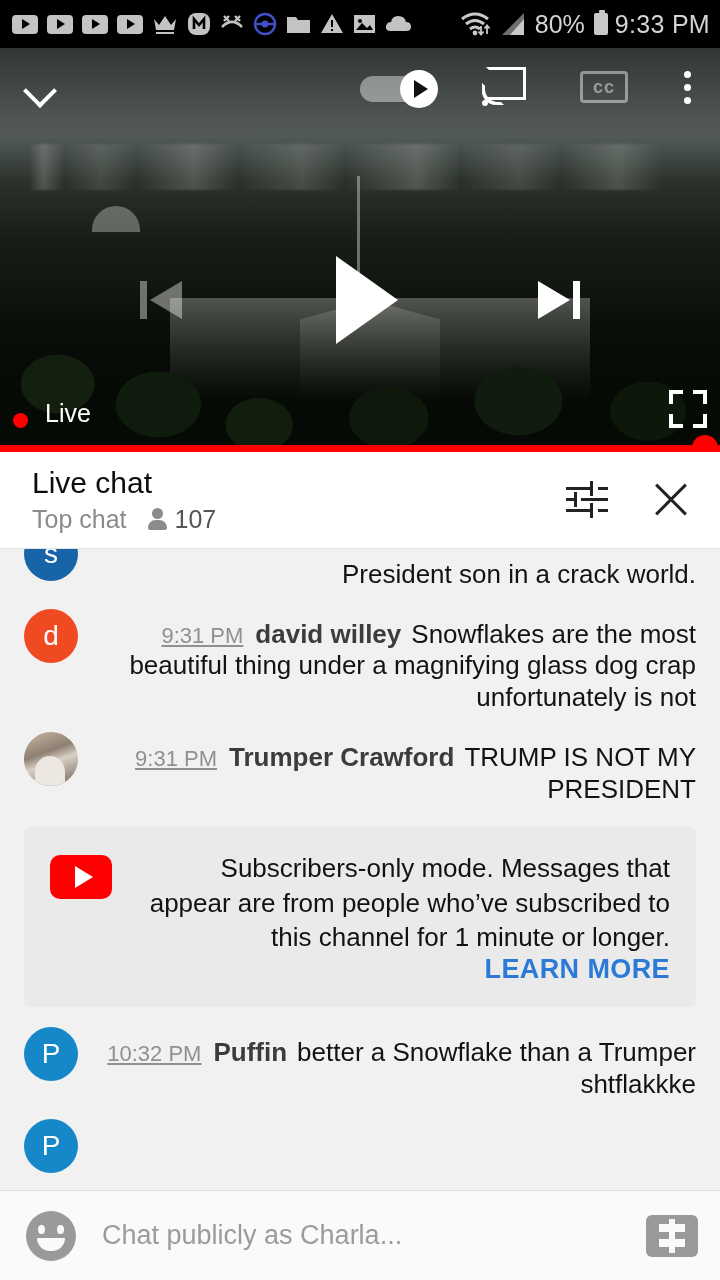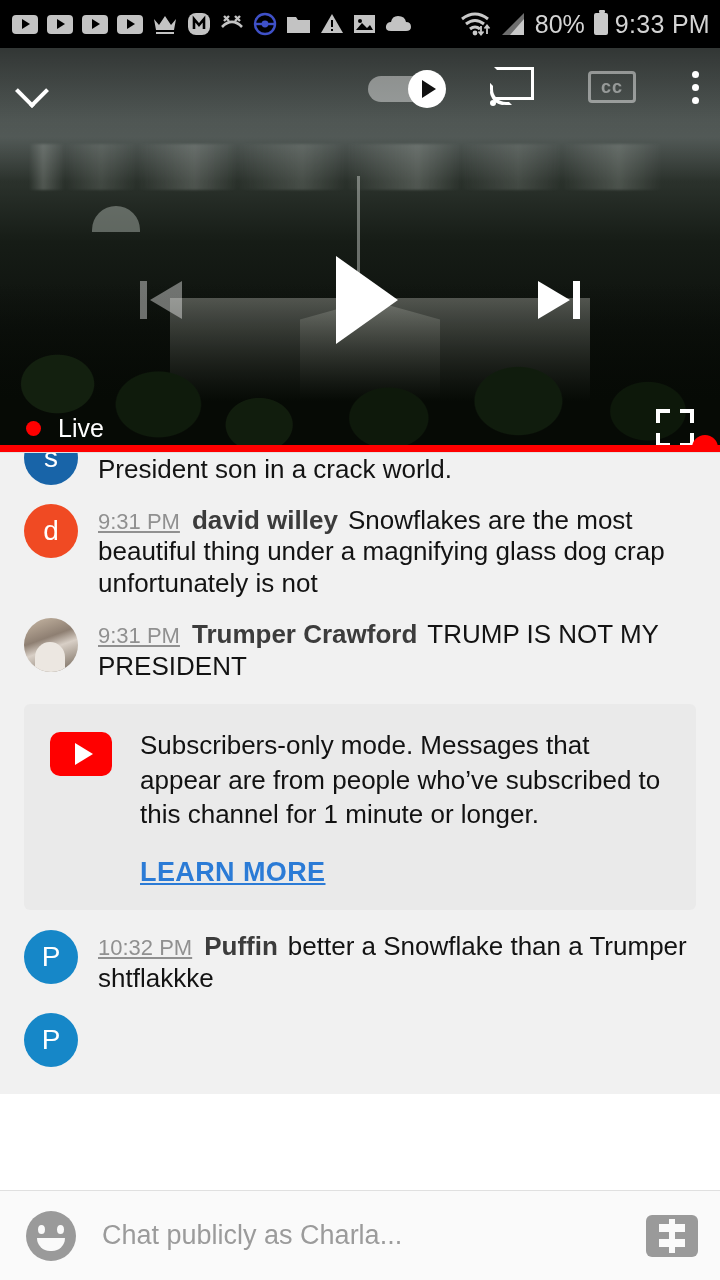--- a/index.html
+++ b/index.html
@@ -86,21 +86,21 @@
       radial-gradient(62px 48px at 90% 76%, #0d180a 60%, transparent 62%),
       linear-gradient(to bottom, transparent 0%, #060a05 70%);
   }
   .mast {
     position: absolute; left: 357px; top: 128px; width: 3px; height: 122px;
     background: rgba(210,214,210,.45);
   }
 
   .top-controls {
     position: absolute; top: 0; left: 0; right: 0; height: 78px;
-    display: flex; align-items: center; padding: 0 10px;
+    display: flex; align-items: center; padding: 0 18px;
   }
   .chev-down { width: 44px; height: 44px; position: relative; cursor: pointer; }
   .chev-down::before {
     content: ""; position: absolute; left: 10px; top: 14px;
     width: 20px; height: 20px;
     border-right: 4px solid #fff; border-bottom: 4px solid #fff;
     transform: rotate(45deg);
   }
   .top-spacer { flex: 1; }
   .autoplay {
@@ -171,22 +171,22 @@
     content: ""; position: absolute; right: 14px; top: 10px;
     border-left: 32px solid #fff; border-top: 19px solid transparent; border-bottom: 19px solid transparent;
   }
   .btn-play { width: 96px; height: 96px; position: relative; cursor: pointer; }
   .btn-play::after {
     content: ""; position: absolute; left: 24px; top: 4px;
     border-left: 62px solid #fff; border-top: 44px solid transparent; border-bottom: 44px solid transparent;
   }
 
   .live-row {
-    position: absolute; left: 0; right: 0; bottom: 0; height: 48px;
-    display: flex; align-items: center; padding: 0 26px;
+    position: absolute; left: 0; right: 0; bottom: 24px; height: 48px;
+    display: flex; align-items: flex-end; padding: 0 13px;
   }
   .live-dot { width: 15px; height: 15px; border-radius: 50%; background: #ff0000; margin-right: 17px; }
   .live-label { color: #fff; font-size: 25px; }
   .live-spacer { flex: 1; }
   .fullscreen { width: 38px; height: 38px; position: relative; cursor: pointer; }
   .fullscreen span { position: absolute; width: 14px; height: 14px; }
   .fs-tl { left: 0; top: 0; border-left: 4px solid #fff; border-top: 4px solid #fff; }
   .fs-tr { right: 0; top: 0; border-right: 4px solid #fff; border-top: 4px solid #fff; }
   .fs-bl { left: 0; bottom: 0; border-left: 4px solid #fff; border-bottom: 4px solid #fff; }
   .fs-br { right: 0; bottom: 0; border-right: 4px solid #fff; border-bottom: 4px solid #fff; }
@@ -243,43 +243,43 @@
     color: #fff; font-size: 28px; margin-right: 20px; overflow: hidden;
   }
   .avatar.photo {
     background: linear-gradient(160deg, #c9b9a6 0%, #8e7f72 38%, #d8cfc6 55%, #6f6254 100%);
     position: relative;
   }
   .avatar.photo::after {
     content: ""; position: absolute; left: 11px; bottom: 0; width: 30px; height: 30px;
     background: #ece7e1; border-radius: 15px 15px 0 0;
   }
-  .msg-body { flex: 1; font-size: 26px; color: #111; line-height: 1.22; padding-top: 1px; }
+  .msg-body { flex: 1; font-size: 26px; color: #111; line-height: 1.22; padding-top: 10px; text-align: right; }
   .msg-time { color: #909090; font-size: 22px; margin-right: 12px; text-decoration: underline; }
   .msg-author { font-weight: bold; color: #3c3c3c; margin-right: 10px; }
   .msg-text { color: #131313; }
 
   .notice-card {
     background: #eaeaea; border-radius: 6px; margin: 14px 24px 10px 24px;
     padding: 24px 26px 22px 26px; display: flex;
   }
   .yt-logo {
     width: 62px; height: 44px; background: #ff0000; border-radius: 10px;
     flex: 0 0 62px; margin-right: 28px; margin-top: 4px;
     display: flex; align-items: center; justify-content: center;
   }
   .yt-logo::after {
     content: ""; border-left: 18px solid #fff; border-top: 11px solid transparent;
     border-bottom: 11px solid transparent; margin-left: 5px;
   }
-  .notice-body { flex: 1; }
+  .notice-body { flex: 1; text-align: right; }
   .notice-text { font-size: 26px; color: #121212; line-height: 1.32; }
   .notice-link {
-    display: inline-block; margin-top: 26px; color: #2b7bd6;
-    font-size: 27px; font-weight: bold; letter-spacing: .4px; cursor: pointer; text-decoration: underline;
+    display: inline-block; color: #2b7bd6;
+    font-size: 27px; font-weight: bold; letter-spacing: .4px; cursor: pointer;
   }
 
   
   .chat-input-bar {
     position: absolute; left: 0; bottom: 0; width: 720px; height: 90px;
     background: #fafafa; border-top: 1px solid #e0e0e0;
     display: flex; align-items: center; padding: 0 22px 0 26px;
   }
   .emoji-icon {
     width: 50px; height: 50px; border-radius: 50%; background: #9a9a9a;
@@ -420,20 +420,42 @@
         <span class="fs-bl"></span>
         <span class="fs-br"></span>
       </div>
     </div>
 
     <div class="progress">
       <span class="progress-knob"></span>
     </div>
   </div>
 
+  <div class="chat-header">
+    <div class="chat-titles">
+      <div class="chat-title">Live chat</div>
+      <div class="chat-sub">
+        <span class="chat-sub-text">Top chat</span>
+        <span class="person-icon"></span>
+        <span class="chat-count">107</span>
+      </div>
+    </div>
+    <div class="tune-icon">
+      <i style="left:2px; top:10px; width:26px; height:3px;"></i>
+      <i style="left:26px; top:4px; width:3px; height:15px;"></i>
+      <i style="left:34px; top:10px; width:10px; height:3px;"></i>
+      <i style="left:2px; top:21px; width:10px; height:3px;"></i>
+      <i style="left:10px; top:15px; width:3px; height:15px;"></i>
+      <i style="left:17px; top:21px; width:27px; height:3px;"></i>
+      <i style="left:2px; top:32px; width:26px; height:3px;"></i>
+      <i style="left:26px; top:26px; width:3px; height:15px;"></i>
+      <i style="left:34px; top:32px; width:10px; height:3px;"></i>
+    </div>
+    <div class="settings-close"></div>
+  </div>
 
   <div class="chat-list">
 
     <div class="msg first">
       <div class="avatar" style="background:#1864a8; margin-top:-22px;">s</div>
       <div class="msg-body">
         <span class="msg-text">President son in a crack world.</span>
       </div>
     </div>
 

